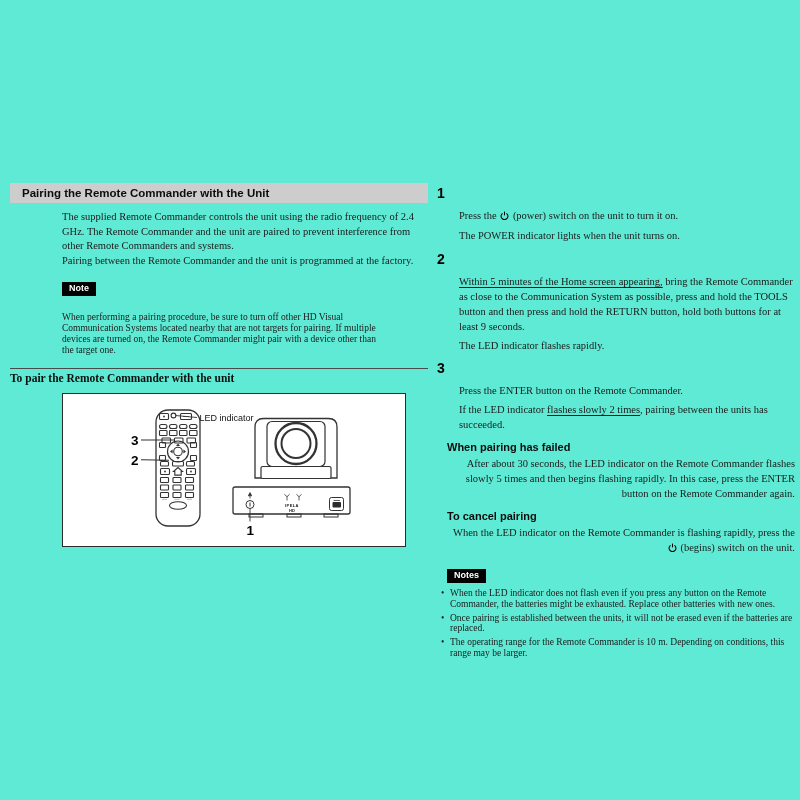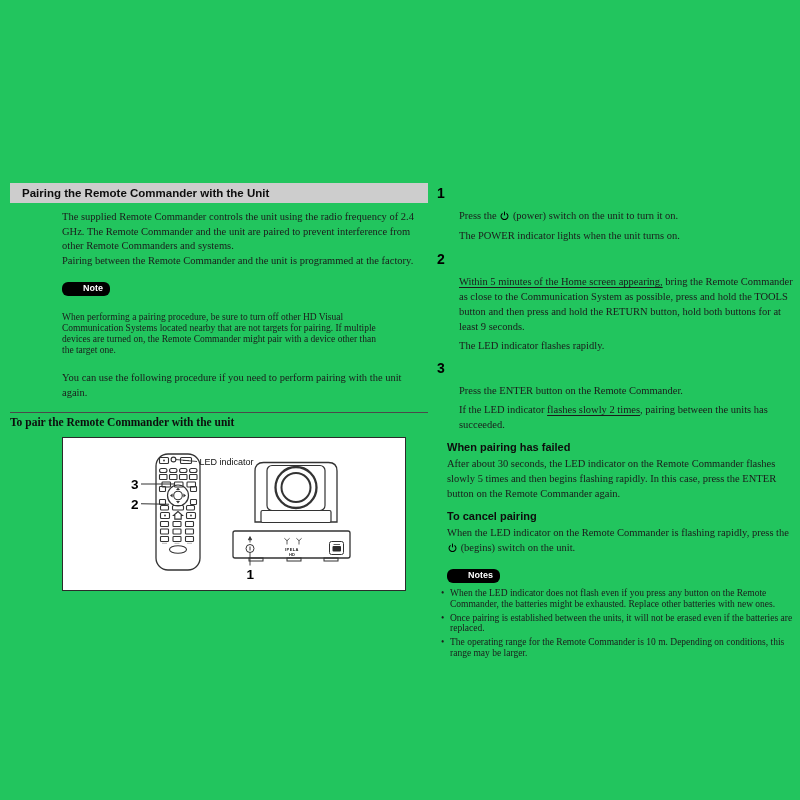--- a/index.html
+++ b/index.html
@@ -1,39 +1,39 @@
 <!DOCTYPE html>
 <html><head>
 <meta charset="utf-8">
 <style>
   html,body{margin:0;padding:0;background:#fff;}
-  .page{position:relative;width:800px;height:800px;background:#22c55e;overflow:hidden;
+  .page{position:relative;width:800px;height:800px;background:#5eead4;overflow:hidden;
         color:#1b1b1b;-webkit-font-smoothing:antialiased;}
   
   .col-left{position:absolute;left:10px;top:183px;width:418px;}
   .section-bar{background:#cdcdcd;padding:4px 0 4px 12px;
         font:bold 11.5px "Liberation Sans",sans-serif;color:#0d0d0d;}
   .indent{margin-left:52px;}
   .body-text{font:10.5px/14.6px "Liberation Serif",serif;color:#1b1b1b;}
   .small-text{font:9.5px/10.9px "Liberation Serif",serif;color:#1b1b1b;}
-  .badge{display:inline-block;background:#000;color:#fff;border-radius:6px;
-        font:bold 9px/11px "Liberation Sans",sans-serif;padding:1px 7px 2px 21px;}
+  .badge{display:inline-block;background:#000;color:#fff;border-radius:0;
+        font:bold 9px/11px "Liberation Sans",sans-serif;padding:1px 7px 2px 7px;}
   .rule{border:none;border-top:1.2px solid #4a4a4a;margin:0;}
   .subhead{font:bold 11.5px "Liberation Sans",sans-serif;color:#0d0d0d;}
   .figure-box{position:relative;margin-left:52px;width:342px;height:152px;
         border:1.2px solid #2b2b2b;background:#fff;}
   .figure-box svg{position:absolute;left:0;top:0;}
   
   .col-right{position:absolute;left:437px;top:186px;width:360px;}
   .step{display:flex;align-items:flex-start;}
   .step-num{width:22px;flex:0 0 22px;font:bold 14px/14px "Liberation Sans",sans-serif;color:#000;}
   .step-body{width:338px;font:10.5px/15px "Liberation Serif",serif;color:#1b1b1b;margin-top:22px;}
   .step-sub{margin-top:4px;}
   .rhead{font:bold 11px "Liberation Sans",sans-serif;color:#0d0d0d;margin-left:10px;}
-  .rpara{margin-left:10px;width:348px;font:10.5px/15px "Liberation Serif",serif;}
+  .rpara{margin-left:10px;width:348px;font:10.5px/15px "Liberation Serif",serif;text-align:right;}
   .u{text-decoration:underline;text-underline-offset:1.5px;}
   .notes-list{margin-left:4px;width:352px;font:9.5px/10.6px "Liberation Serif",serif;}
   .note-item{display:flex;margin-bottom:3.5px;}
   .note-bullet{flex:0 0 9px;}
   .pwr{display:inline-block;vertical-align:-1px;margin:0 1px;}
   .mt3{margin-top:3px;}
 </style>
 </head>
 <body>
 
@@ -47,21 +47,20 @@
       <div>The supplied Remote Commander controls the unit using the radio frequency of 2.4 GHz. The Remote Commander and the unit are paired to prevent interference from other Remote Commanders and systems.</div>
       <div>Pairing between the Remote Commander and the unit is programmed at the factory.</div>
     </div>
 
     <div class="indent" style="margin-top:9px;">
       <span class="badge">Note</span>
     </div>
 
     <div class="indent small-text" style="margin-top:16px;width:320px;">When performing a pairing procedure, be sure to turn off other HD Visual Communication Systems located nearby that are not targets for pairing. If multiple devices are turned on, the Remote Commander might pair with a device other than the target one.</div>
 
-    <div class="indent body-text" style="margin-top:15px;">You can use the following procedure if you need to perform pairing with the unit again.</div>
 
     <hr class="rule" style="margin-top:12px;">
 
     <div class="subhead" style="margin-top:3px;font-family:Liberation Serif, serif;">To pair the Remote Commander with the unit</div>
 
     <div class="figure-box" style="margin-top:9px;">
       <svg width="342" height="152" viewBox="0 0 342 152">
         <g fill="none" stroke="#333" stroke-width="1.1">
 
           <g>

